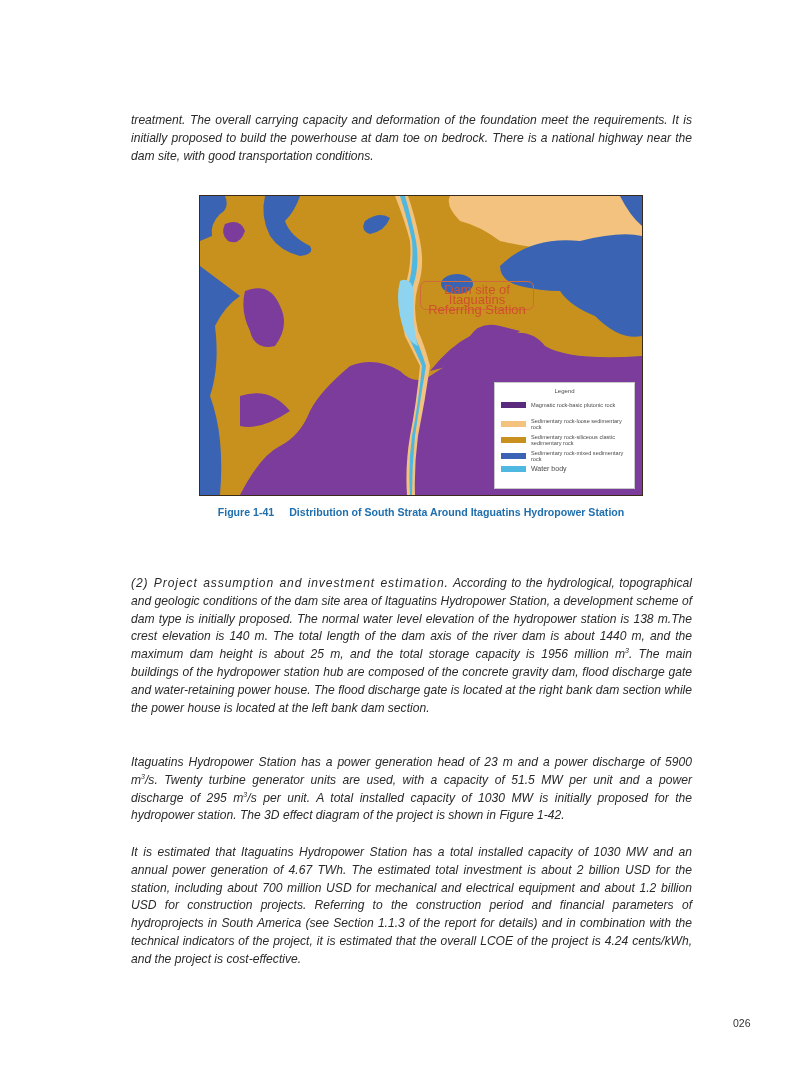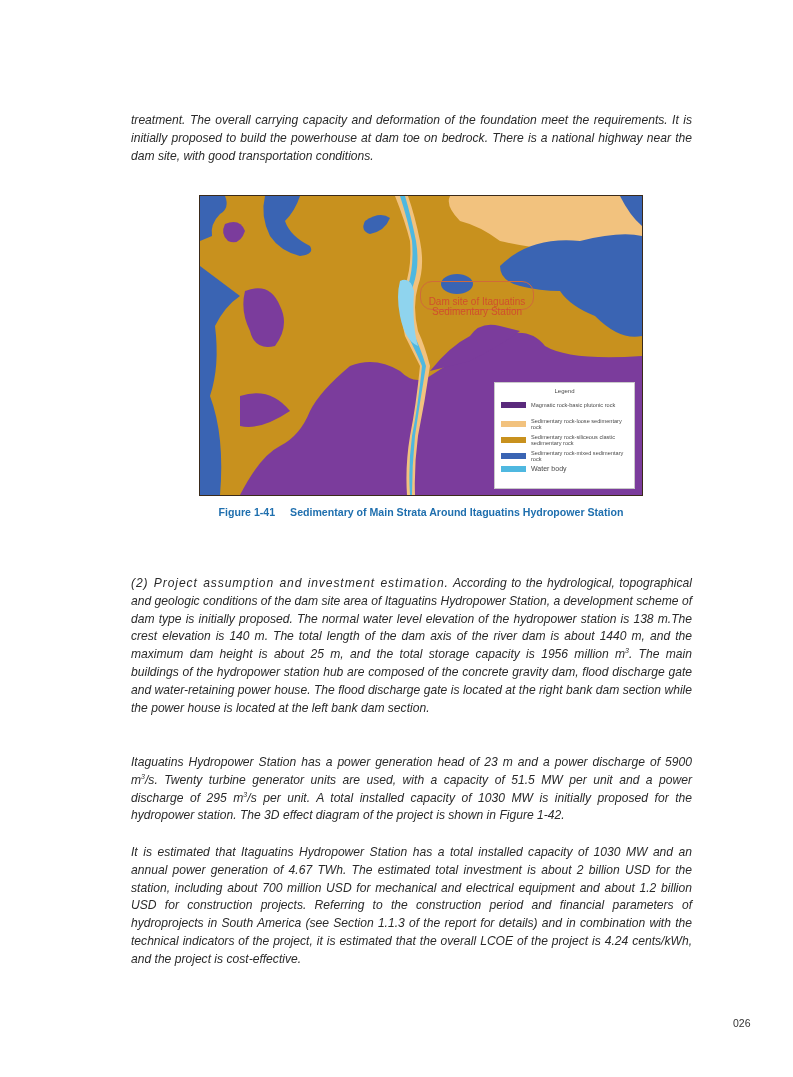--- a/index.html
+++ b/index.html
@@ -21,22 +21,22 @@
     #p4 { top: 844px; }
     .pageno { position: absolute; left: 733px; top: 1017px; font-size: 10.5px; color: #333; }
     .legend { position: absolute; left: 294px; top: 186px; width: 141px; height: 107px;
               background: #ffffff; border: 1px solid #c9c9c9; box-sizing: border-box;
               font-size: 5.6px; color: #4a4a4a; }
     .legend .ltitle { text-align: center; margin-top: 5px; font-size: 6px; }
     .legend .row { position: absolute; left: 6px; display: flex; align-items: center; }
     .legend .sw { width: 25px; height: 6px; margin-right: 5px; flex: none; }
     .legend .lbl { width: 100px; line-height: 6px; }
     .callout { position: absolute; left: 220px; top: 85px; width: 114px; height: 29px;
-               border: 1px solid #d06a3a; border-radius: 12px; box-sizing: border-box;
-               color: #d0502c; font-size: 10px; line-height: 10px; text-align: center; padding-top: 15px; }
+               border: 1px solid #d06a3a; border-radius: 6px; box-sizing: border-box;
+               color: #d0502c; font-size: 13px; line-height: 10px; text-align: center; padding-top: 3px; }
   </style>
 </head>
 <body>
 
 <p class="para" id="p1">treatment. The overall carrying capacity and deformation of the foundation meet the requirements. It is initially proposed to build the powerhouse at dam toe on bedrock. There is a national highway near the dam site, with good transportation conditions.</p>
 
 <div id="fig">
   <svg width="442" height="299" viewBox="0 0 442 299">
 
     <rect x="0" y="0" width="442" height="299" fill="#c8911e"></rect>
@@ -56,21 +56,21 @@
     <path d="M150,170 Q175,160 200,175 Q215,190 230,180 Q260,160 300,140 Q330,130 345,150 Q370,165 442,160 L442,299 L40,299 Q60,260 80,250 Q100,240 110,215 Q120,195 150,170 Z" fill="#7b3c9c"></path>
     <path d="M230,175 Q250,150 270,140 Q280,125 300,130 L320,135 Q300,150 270,165 Z" fill="#7b3c9c"></path>
     <path d="M40,200 Q70,190 90,215 Q60,235 40,230 Z" fill="#7b3c9c"></path>
 
     <path d="M195,0 Q205,25 210,45 Q212,70 205,90 Q198,110 205,140 Q215,160 220,170 Q216,210 210,240 Q205,270 207,299 L215,299 Q214,270 218,240 Q225,205 230,170 Q225,150 218,135 Q212,110 218,90 Q225,70 220,45 Q215,20 208,0 Z" fill="#f2c27e"></path>
     <path d="M200,0 Q208,25 212,45 Q214,70 208,90 Q202,110 208,140 Q218,160 222,170 Q218,210 212,240 Q208,270 210,299 L212,299 Q212,270 215,240 Q220,205 226,170 Q220,150 212,135 Q206,110 213,90 Q220,70 216,45 Q211,20 205,0 Z" fill="#4fb8e0"></path>
     <path d="M200,85 Q210,80 214,95 Q212,130 218,150 Q205,145 200,120 Q196,100 200,85 Z" fill="#8fd4ee"></path>
   </svg>
   <div class="callout">
     <div>Dam site of Itaguatins</div>
-    <div>Sedimentary Station</div>
+    <div>Referring Station</div>
   </div>
   <div class="legend">
     <div class="ltitle">Legend</div>
     <div class="row" style="top:19px">
       <span class="sw" style="background:#5a2a7c"></span>
       <span class="lbl">Magmatic rock-basic plutonic rock</span>
     </div>
     <div class="row" style="top:35px">
       <span class="sw" style="background:#f2c27e"></span>
       <span class="lbl">Sedimentary rock-loose sedimentary rock</span>
@@ -85,21 +85,21 @@
     </div>
     <div class="row" style="top:83px">
       <span class="sw" style="background:#4fb8e0"></span>
       <span class="lbl" style="font-size:7px">Water body</span>
     </div>
   </div>
 </div>
 
 <div class="caption">
   <span class="num">Figure 1-41</span>
-  <span>Sedimentary of Main Strata Around Itaguatins Hydropower Station</span>
+  <span>Distribution of South Strata Around Itaguatins Hydropower Station</span>
 </div>
 
 <p class="para" id="p2"><span class="lead">(2) Project assumption and investment estimation.</span><span> According to the hydrological, topographical and geologic conditions of the dam site area of Itaguatins Hydropower Station, a development scheme of dam type is initially proposed. The normal water level elevation of the hydropower station is 138 m.The crest elevation is 140 m. The total length of the dam axis of the river dam is about 1440 m, and the maximum dam height is about 25 m, and the total storage capacity is 1956 million m</span><sup>3</sup><span>. The main buildings of the hydropower station hub are composed of the concrete gravity dam, flood discharge gate and water-retaining power house. The flood discharge gate is located at the right bank dam section while the power house is located at the left bank dam section.</span></p>
 
 <p class="para" id="p3"><span>Itaguatins Hydropower Station has a power generation head of 23 m and a power discharge of 5900 m</span><sup>3</sup><span>/s. Twenty turbine generator units are used, with a capacity of 51.5 MW per unit and a power discharge of 295 m</span><sup>3</sup><span>/s per unit. A total installed capacity of 1030 MW is initially proposed for the hydropower station. The 3D effect diagram of the project is shown in Figure 1-42.</span></p>
 
 <p class="para" id="p4">It is estimated that Itaguatins Hydropower Station has a total installed capacity of 1030 MW and an annual power generation of 4.67 TWh. The estimated total investment is about 2 billion USD for the station, including about 700 million USD for mechanical and electrical equipment and about 1.2 billion USD for construction projects. Referring to the construction period and financial parameters of hydroprojects in South America (see Section 1.1.3 of the report for details) and in combination with the technical indicators of the project, it is estimated that the overall LCOE of the project is 4.24 cents/kWh, and the project is cost-effective.</p>
 
 <div class="pageno">026</div>
 

